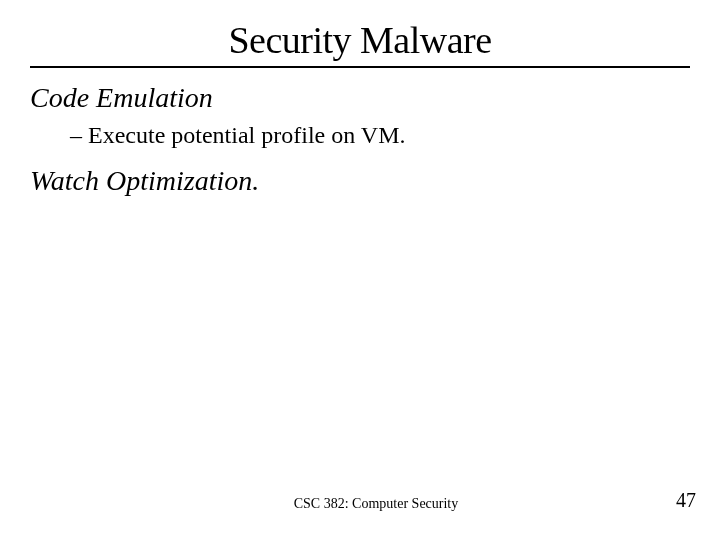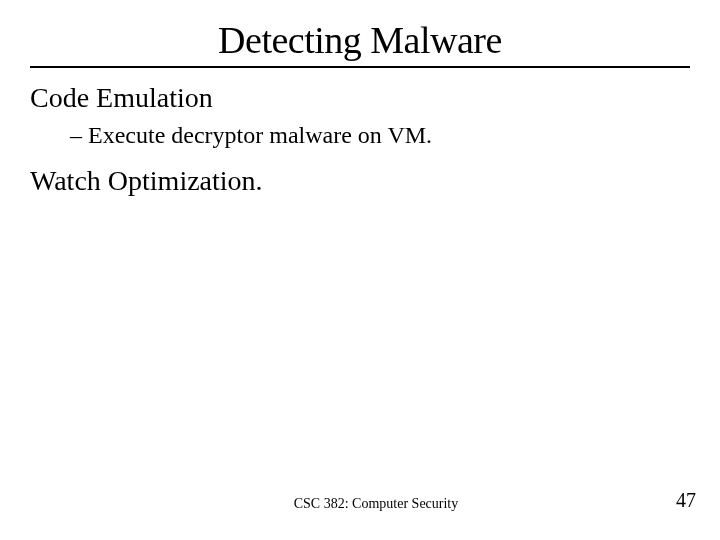--- a/index.html
+++ b/index.html
@@ -33,20 +33,21 @@
       border-bottom: 2.5px solid #000000;
       width: 100%;
       margin-bottom: 14px;
     }
     .section-heading {
       font-size: 28px;
       font-weight: 400;
       margin-bottom: 6px;
       margin-top: 4px;
       padding-left: 0px;
+      font-style: italic;
     }
     .bullet-list {
       list-style: none;
       padding-left: 40px;
       margin-bottom: 14px;
     }
     .bullet-list li {
       font-size: 24px;
       line-height: 1.28;
       text-indent: -18px;
@@ -70,26 +71,26 @@
       position: absolute;
       right: 40px;
       bottom: 0;
       font-size: 20px;
     }
   </style>
 </head>
 <body>
 
 <div class="slide">
-  <h1 class="title">Detecting Malware</h1>
+  <h1 class="title">Security Malware</h1>
   <div class="title-underline"></div>
 
   <div class="section-heading">Code Emulation</div>
   <ul class="bullet-list">
-    <li>Execute decryptor malware on VM.</li>
+    <li>Execute potential profile on VM.</li>
   </ul>
 
   <div class="section-heading">Watch Optimization.</div>
 
   <div class="footer">
     <div class="footer-text">CSC 382: Computer Security</div>
     <div class="page-number">47</div>
   </div>
 </div>
 

